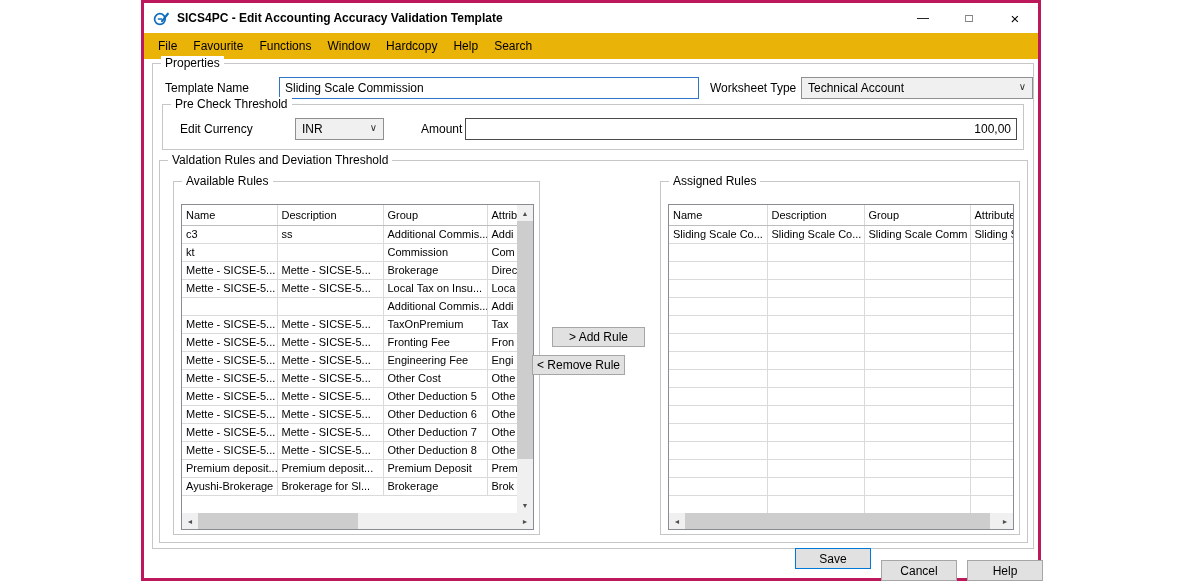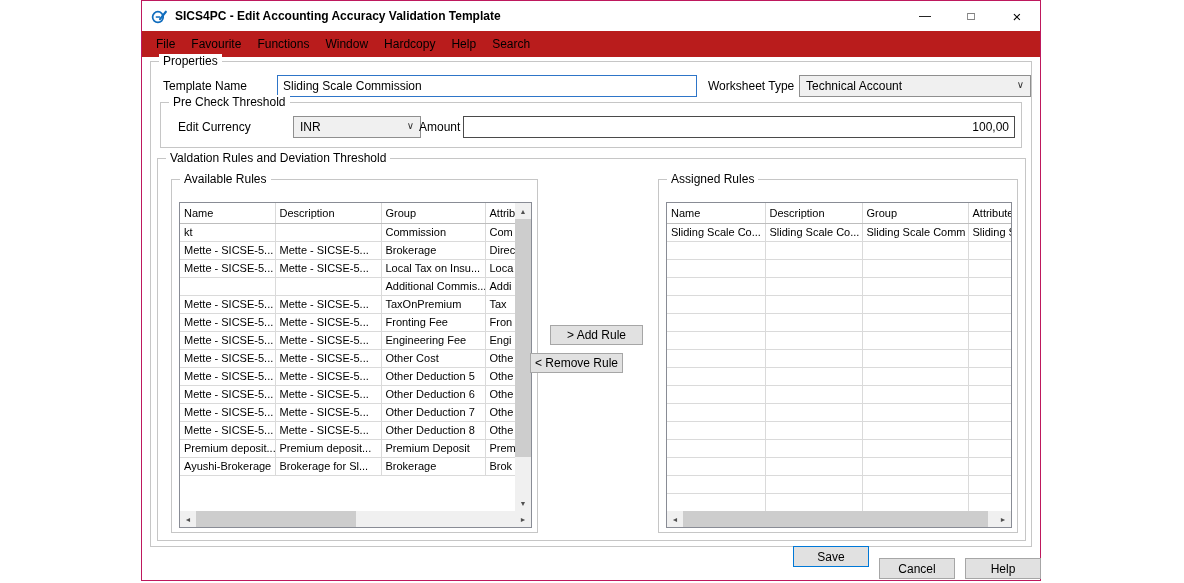--- a/index.html
+++ b/index.html
@@ -1,30 +1,30 @@
 <!DOCTYPE html>
 <html><head>
 <meta charset="utf-8">
 <style>
   * { margin:0; padding:0; box-sizing:border-box; }
   html,body { width:1184px; height:583px; background:#ffffff; font-family:"Liberation Sans",sans-serif; color:#000; overflow:hidden; }
   .stage { position:relative; width:1184px; height:583px; background:#fff; }
 
-  .window { position:absolute; left:141px; top:0; width:900px; height:581px; background:#fff; border:1px solid #be185d; }
+  .window { position:absolute; left:141px; top:0; width:900px; height:581px; background:#fff; border:3px solid #be185d; }
 
   
   .titlebar { position:absolute; left:0; top:0; right:0; height:30px; background:#fff; display:flex; align-items:center; }
   .app-icon { margin-left:9px; width:17px; height:17px; flex:0 0 auto; }
   .title { margin-left:7px; font-size:12px; font-weight:bold; white-space:nowrap; }
   .win-controls { position:absolute; right:0; top:0; height:30px; display:flex; }
   .win-btn { width:46px; height:30px; display:flex; align-items:center; justify-content:center; font-size:12px; color:#000; }
   .win-btn.close { font-size:15px; }
 
   
-  .menubar { position:absolute; left:0; top:30px; right:0; height:26px; display:flex; align-items:center; padding-left:6px; background:#b91c1c; }
+  .menubar { position:absolute; left:0; top:30px; right:0; height:26px; display:flex; align-items:center; padding-left:6px; background:#eab308; }
   .menu-item { font-size:12px; padding:4px 8px; white-space:nowrap; }
 
   
   .groupbox { position:absolute; border:1px solid #c6c6c6; }
   .gb-label { position:absolute; top:-8px; left:8px; background:#fff; padding:0 4px; font-size:12px; line-height:15px; white-space:nowrap; }
 
   .lbl { position:absolute; font-size:12px; line-height:20px; white-space:nowrap; }
 
   .txt { position:absolute; height:22px; border:1px solid #2e75c8; background:#fff; font-size:12px; font-family:inherit; padding:4px 5px; color:#000; }
   .txt.amount { border-color:#4a4a4a; text-align:right; }
@@ -100,21 +100,21 @@
 
       <span class="lbl" style="left:557px; top:14px;">Worksheet Type</span>
       <div class="combo" style="left:648px; top:13px; width:232px;">
         <span>Technical Account</span>
         <span class="chev">∨</span>
       </div>
 
       <div class="groupbox" style="left:9px; top:40px; width:862px; height:46px;">
         <span class="gb-label">Pre Check Threshold</span>
         <span class="lbl" style="left:17px; top:14px;">Edit Currency</span>
-        <div class="combo" style="left:132px; top:13px; width:128px;">
+        <div class="combo" style="left:132px; top:13px; width:89px;">
           <span>INR</span>
           <span class="chev">∨</span>
         </div>
         <span class="lbl" style="left:258px; top:14px;">Amount</span>
         <input class="txt amount" style="left: 302px; top: 13px; width: 552px;" value="100,00">
       </div>
 
       <div class="groupbox" style="left:6px; top:96px; width:869px; height:383px;">
         <span class="gb-label">Valdation Rules and Deviation Threshold</span>
 
@@ -127,20 +127,26 @@
                   <tr>
 
                   <th>Name</th>
                       <th>Description</th>
                       <th>Group</th>
                       <th>Attribute</th>
                     </tr>
                 </thead>
                 <tbody>
 
+                    <tr class="data-row">
+                      <td>c3</td>
+                      <td>ss</td>
+                      <td>Additional Commis...</td>
+                      <td>Addi</td>
+                    </tr>
 
                     <tr class="data-row">
                       <td>kt</td>
                       <td>&nbsp;</td>
                       <td>Commission</td>
                       <td>Com</td>
                     </tr>
 
                     <tr class="data-row">
                       <td>Mette - SICSE-5...</td>

